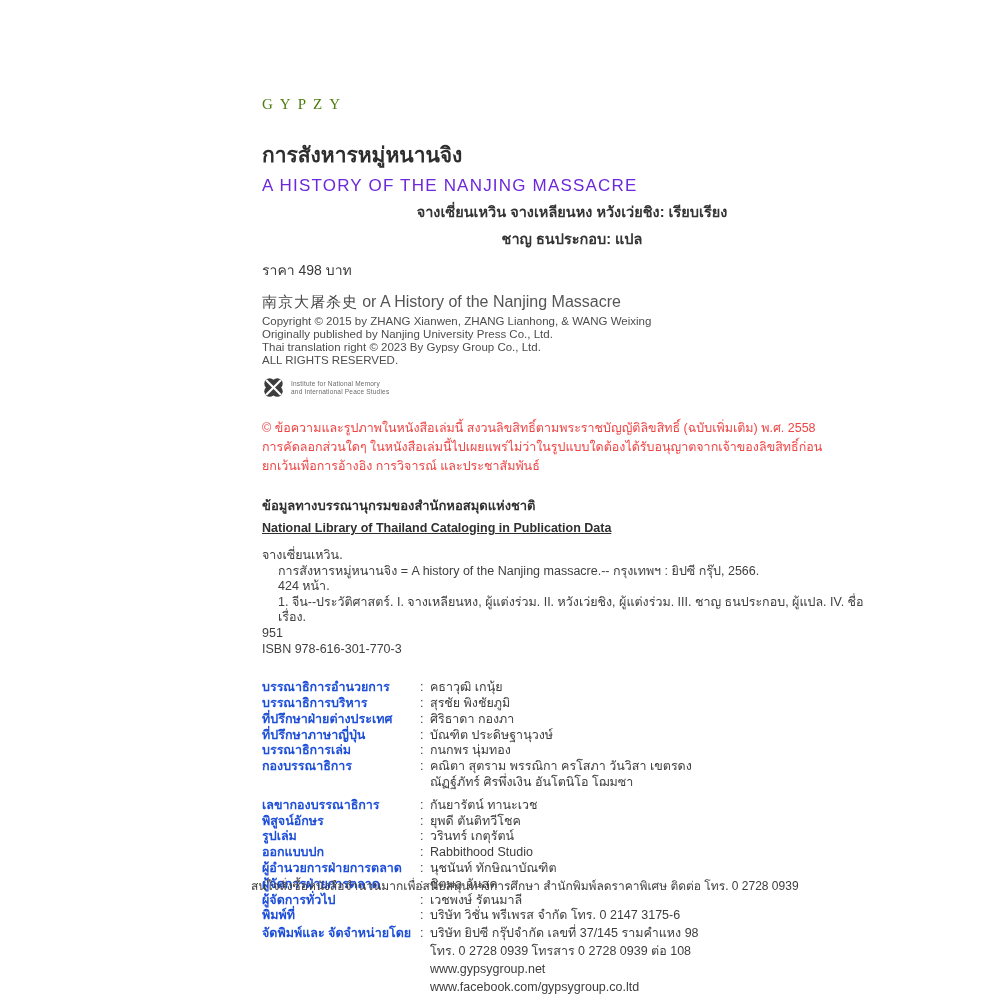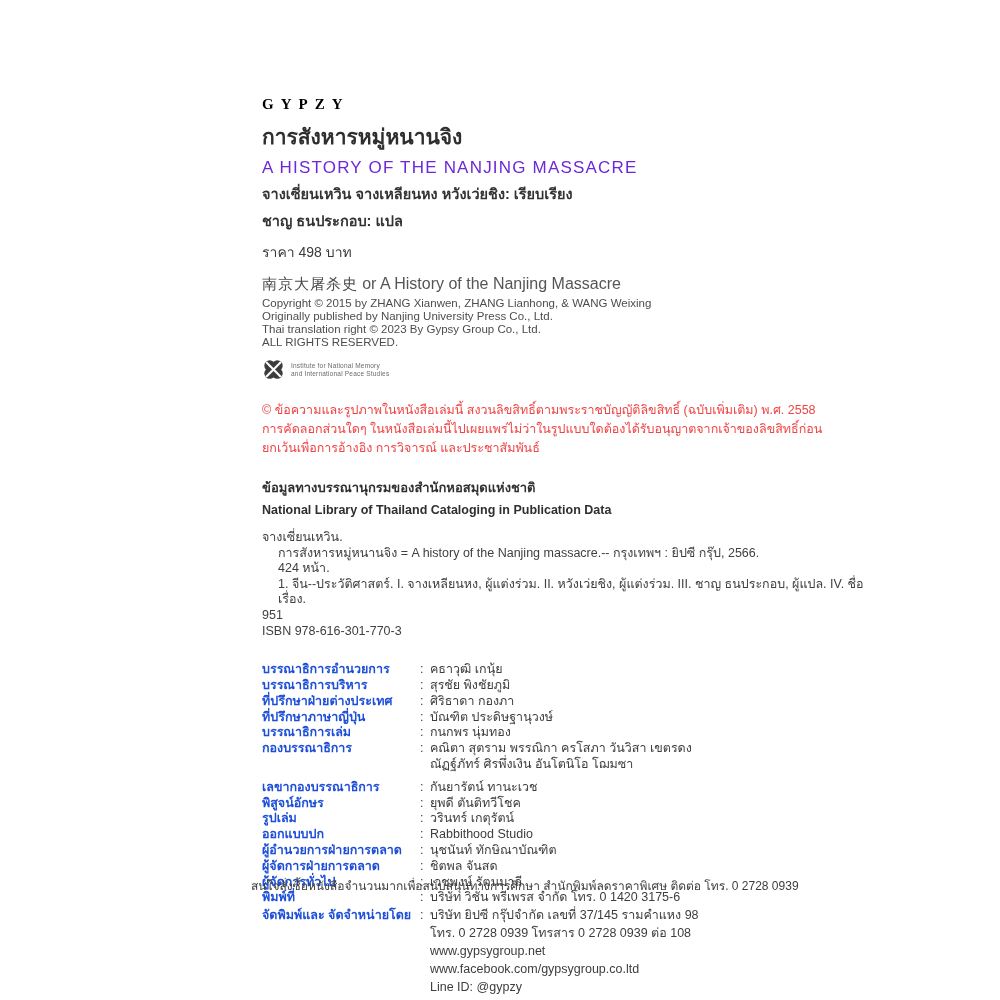--- a/index.html
+++ b/index.html
@@ -10,42 +10,43 @@
     position: relative;
   }
   .content {
     position: absolute;
     left: 262px;
     top: 96px;
     width: 620px;
   }
   .wordmark {
     font-family: "Liberation Serif", "DejaVu Serif", serif;
-    font-weight: bold;
+    font-weight: normal;
     font-size: 15px;
     letter-spacing: 7px;
-    color: #000000;
+    color: #4d7c0f;
   }
   .title-thai {
-    margin-top: 7px;
+    margin-top: 25px;
     font-size: 21px;
     font-weight: bold;
     color: #2e2e2e;
   }
   .title-english {
     margin-top: 5px;
     font-size: 17px;
     letter-spacing: 1.2px;
     color: #6d28d9;
   }
   .authors-line, .translator-line {
     margin-top: 4px;
     font-size: 14.5px;
     font-weight: bold;
     color: #333333;
+    text-align: center;
   }
   .price-line {
     margin-top: 9px;
     font-size: 14px;
     color: #3a3a3a;
   }
   .copyright-block { margin-top: 12px; }
   .chinese-line { font-size: 15px; color: #4a4a4a; }
   .chinese-title { font-family: "DejaVu Sans", sans-serif; letter-spacing: 1px; }
   .chinese-suffix { font-size: 16px; color: #555555; }
@@ -59,21 +60,21 @@
   .institute-icon { width: 23px; height: 23px; display: block; }
   .institute-name { font-size: 6.5px; line-height: 8px; color: #6a6a6a; letter-spacing: 0.2px; }
   .rights-notice {
     margin-top: 20px;
     font-size: 12.5px;
     line-height: 19px;
     color: #ef4444;
   }
   .catalog-header { margin-top: 19px; }
   .catalog-header-thai { font-size: 13px; font-weight: bold; color: #2f2f2f; }
-  .catalog-header-english { font-size: 12.5px; font-weight: bold; color: #2f2f2f; margin-top: 5px; }
+  .catalog-header-english { font-size: 12.5px; font-weight: bold; color: #2f2f2f; margin-top: 5px; text-decoration: underline; }
   .catalog-body { margin-top: 13px; font-size: 12.5px; line-height: 15.6px; color: #404040; }
   .catalog-body .indent div { padding-left: 16px; }
   .credits { margin-top: 23px; font-size: 12.5px; color: #3d3d3d; }
   .credit-row { display: flex; line-height: 15.8px; }
   .credit-row.gap { margin-top: 7px; }
   .credit-row.contact { line-height: 18px; }
   .credit-label { width: 158px; font-weight: bold; color: #1d4ed8; flex-shrink: 0; }
   .credit-colon { width: 10px; flex-shrink: 0; }
   .footer-note {
     position: absolute;
@@ -248,21 +249,21 @@
     <div class="credit-colon">:</div>
     <div class="credit-values">
           <div>เวชพงษ์ รัตนมาลี</div>
         </div>
   </div>
 
   <div class="credit-row">
     <div class="credit-label">พิมพ์ที่</div>
     <div class="credit-colon">:</div>
     <div class="credit-values">
-          <div>บริษัท วิชั่น พรีเพรส จำกัด โทร. 0 1420 3175-6</div>
+          <div>บริษัท วิชั่น พรีเพรส จำกัด โทร. 0 2147 3175-6</div>
         </div>
   </div>
 
   <div class="credit-row contact">
     <div class="credit-label">จัดพิมพ์และ จัดจำหน่ายโดย</div>
     <div class="credit-colon">:</div>
     <div class="credit-values">
           <div>บริษัท ยิปซี กรุ๊ปจำกัด เลขที่ 37/145 รามคำแหง 98</div>
           <div>โทร. 0 2728 0939 โทรสาร 0 2728 0939 ต่อ 108</div>
           <div>www.gypsygroup.net</div>

